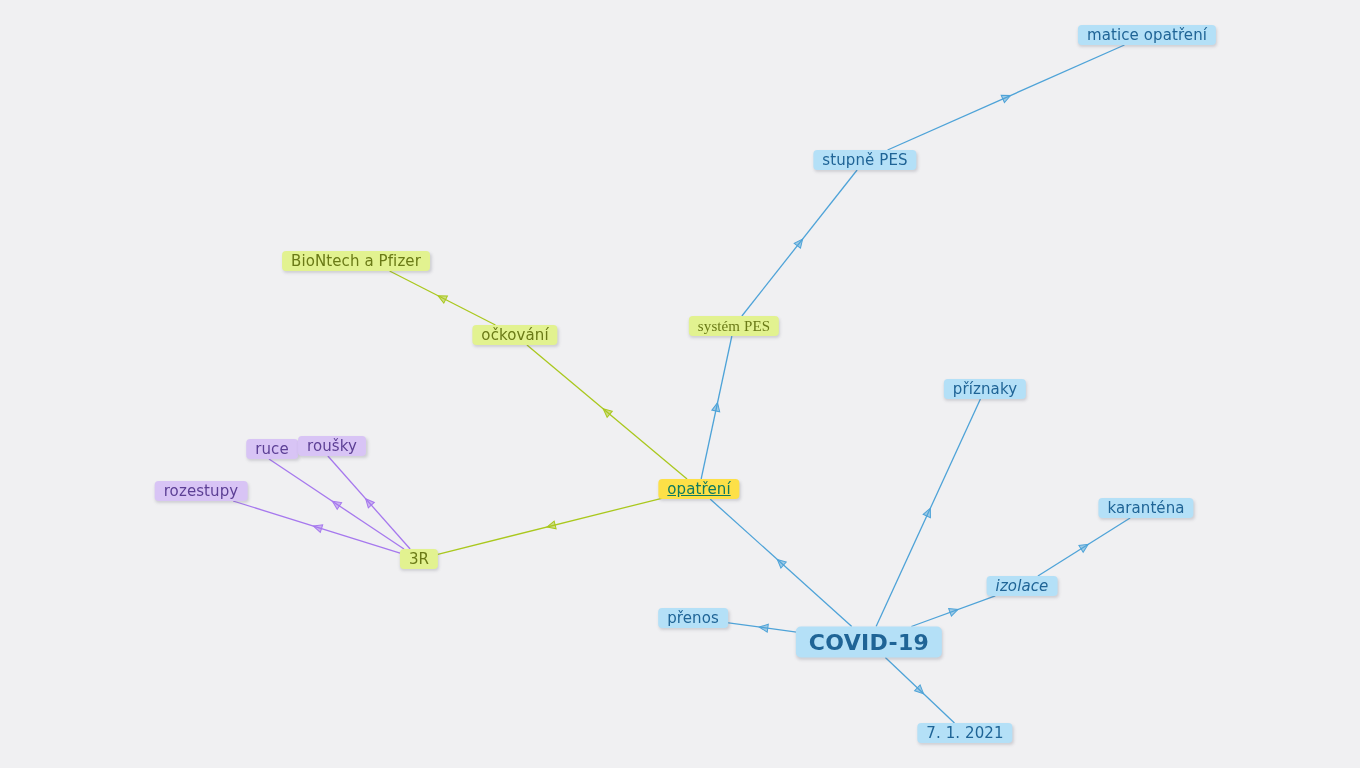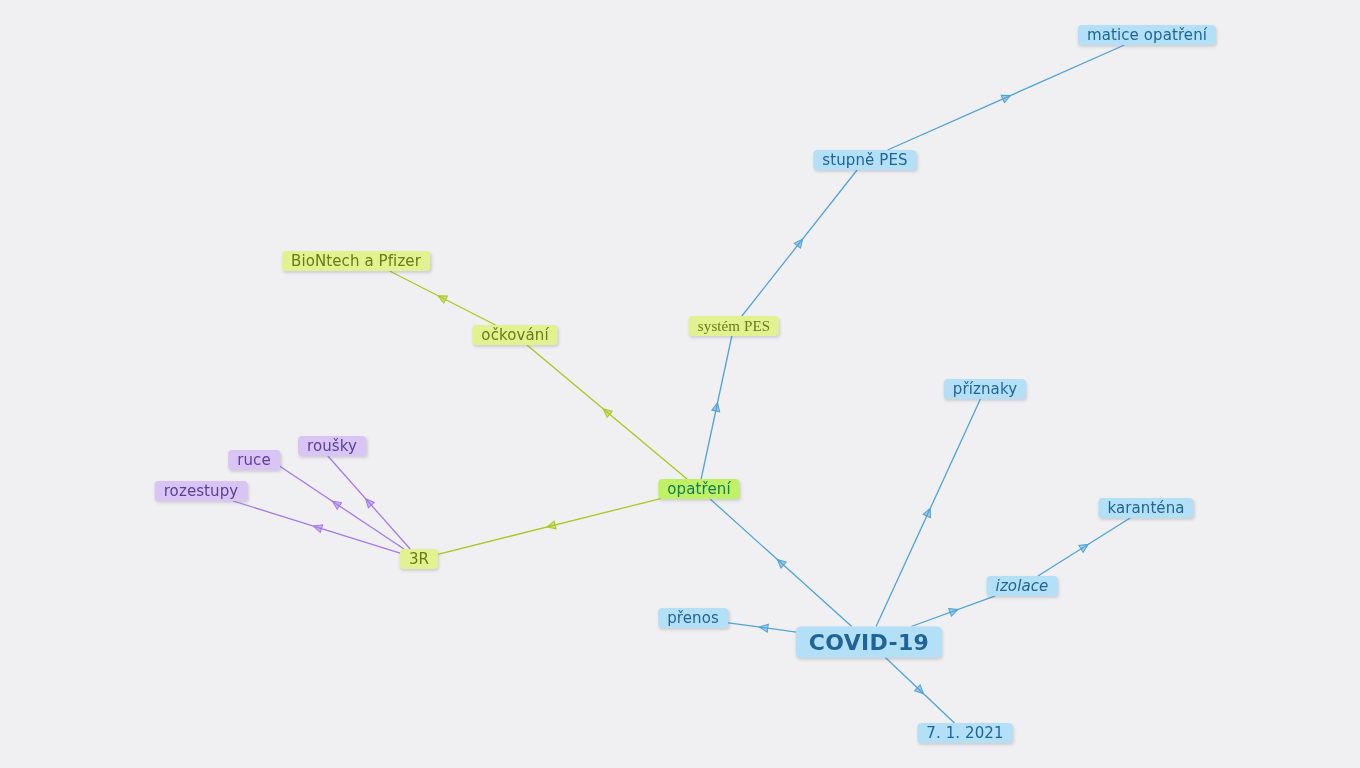--- a/index.html
+++ b/index.html
@@ -34,22 +34,23 @@
     line-height: 12px;
     letter-spacing: 0.1px;
     box-shadow: 1px 2px 3px rgba(90, 90, 110, 0.22);
     user-select: none;
   }
   .node.blue {
     background: #b4e0f7;
     color: #1f6496;
   }
   .node.mint {
-    background: #bef264;
+    background: #fde047;
     color: #0f7a5e;
+    text-decoration: underline;
   }
   .node.lime {
     background: #e2f290;
     color: #6a7a16;
   }
   .node.purple {
     background: #d8c4f5;
     color: #5c3f95;
   }
   .node.root {
@@ -134,17 +135,17 @@
       <div class="node blue" style="left: 985px; top: 389px; text-align: center;"><span>příznaky</span></div>
       <div class="node blue" style="left: 1022px; top: 586px; font-style: italic;"><span>izolace</span></div>
       <div class="node blue" style="left: 1146px; top: 508px;"><span>karanténa</span></div>
       <div class="node mint" style="left: 699px; top: 489px;"><span>opatření</span></div>
       <div class="node lime" style="left: 734px; top: 326px; font-family: Liberation Serif, serif;"><span>systém PES</span></div>
       <div class="node blue" style="left: 865px; top: 160px;"><span>stupně PES</span></div>
       <div class="node blue" style="left: 1147px; top: 35px;"><span>matice opatření</span></div>
       <div class="node lime" style="left: 515px; top: 335px;"><span>očkování</span></div>
       <div class="node lime" style="left: 356px; top: 261px;"><span>BioNtech a Pfizer</span></div>
       <div class="node lime" style="left: 419px; top: 559px;"><span>3R</span></div>
-      <div class="node purple" style="left: 254px; top: 449px; margin-top: 11px;"><span>ruce</span></div>
+      <div class="node purple" style="left: 272px; top: 449px;"><span>ruce</span></div>
       <div class="node purple" style="left: 332px; top: 446px;"><span>roušky</span></div>
       <div class="node purple" style="left: 201px; top: 491px;"><span>rozestupy</span></div>
     </div>
 </div>
 
 </body></html>

